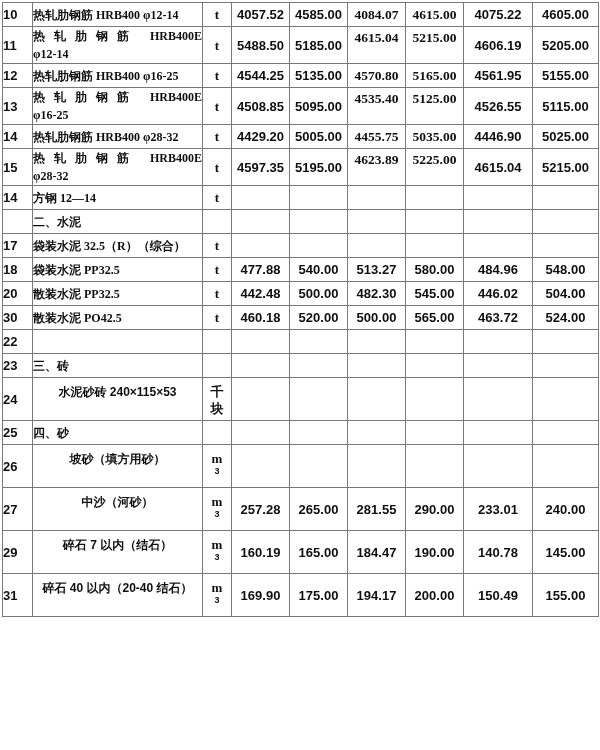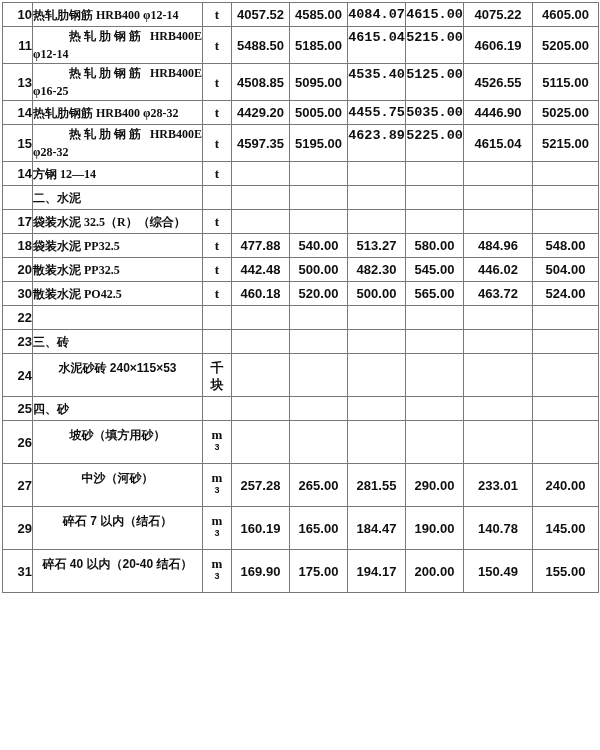--- a/index.html
+++ b/index.html
@@ -22,40 +22,39 @@
     overflow:hidden;
     vertical-align:middle;
     padding:0;
     color:#0f0f0f;
   }
   tr.single{height:24px;}
   tr.double{height:37px;}
   tr.tall{height:43px;}
 
   td.col-no{
-    text-align:right;
+    text-align:left;
     font-weight:bold;
     font-size:13px;
     font-family:"Liberation Sans", sans-serif;
   }
   td.col-name{
     text-align:left;
     font-weight:bold;
     font-size:12px;
     padding:1px 6px 1px 8px;
   }
   tr.serif-name td.col-name{
     font-family:"Liberation Serif", serif;
   }
   tr.tall td.col-name{vertical-align:top;padding-top:5px;text-align:center;}
   .name-line{line-height:18px;}
   tr.double .name-line.justify{
     text-align:justify;
     text-align-last:justify;
-    margin-left:36px;
   }
   td.col-unit{
     text-align:center;
     font-weight:bold;
     font-size:13px;
     font-family:"Liberation Serif", serif;
   }
   tr.tall td.col-unit{vertical-align:top;padding-top:5px;}
   .unit-line{line-height:17px;}
   .unit-line.small{
@@ -64,21 +63,21 @@
     font-family:"Liberation Sans", sans-serif;
   }
   td.col-val{
     text-align:center;
     font-weight:bold;
     font-size:13px;
     color:#ee0b0b;
     font-family:"Liberation Sans", sans-serif;
   }
   tr.serif-vals td.col-v3, tr.serif-vals td.col-v4{
-    font-family:Liberation Mono, monospace;
+    font-family:Liberation Serif, serif;
     font-size:13.5px;
     margin-left:16px;
   }
   tr.double td.col-v3, tr.double td.col-v4{
     vertical-align:top;
     padding-top:3px;
   }
 </style>
 </head>
 <body>
@@ -121,20 +120,35 @@
     <td class="col-unit">
             <div class="unit-line">t</div>
           </td>
     <td class="col-val col-v1">5488.50</td>
     <td class="col-val col-v2">5185.00</td>
     <td class="col-val col-v3">4615.04</td>
     <td class="col-val col-v4">5215.00</td>
     <td class="col-val col-v5">4606.19</td>
     <td class="col-val col-v6">5205.00</td>
   </tr>
+        <tr class="single serif-vals serif-name">
+    <td class="col-no">12</td>
+    <td class="col-name">
+            <div class="name-line">热轧肋钢筋 HRB400 φ16-25</div>
+          </td>
+    <td class="col-unit">
+            <div class="unit-line">t</div>
+          </td>
+    <td class="col-val col-v1">4544.25</td>
+    <td class="col-val col-v2">5135.00</td>
+    <td class="col-val col-v3">4570.80</td>
+    <td class="col-val col-v4">5165.00</td>
+    <td class="col-val col-v5">4561.95</td>
+    <td class="col-val col-v6">5155.00</td>
+  </tr>
         <tr class="double serif-vals serif-name">
     <td class="col-no">13</td>
     <td class="col-name">
             <div class="name-line justify">热轧肋钢筋 HRB400E</div>
             <div class="name-line">φ16-25</div>
           </td>
     <td class="col-unit">
             <div class="unit-line">t</div>
           </td>
     <td class="col-val col-v1">4508.85</td>

